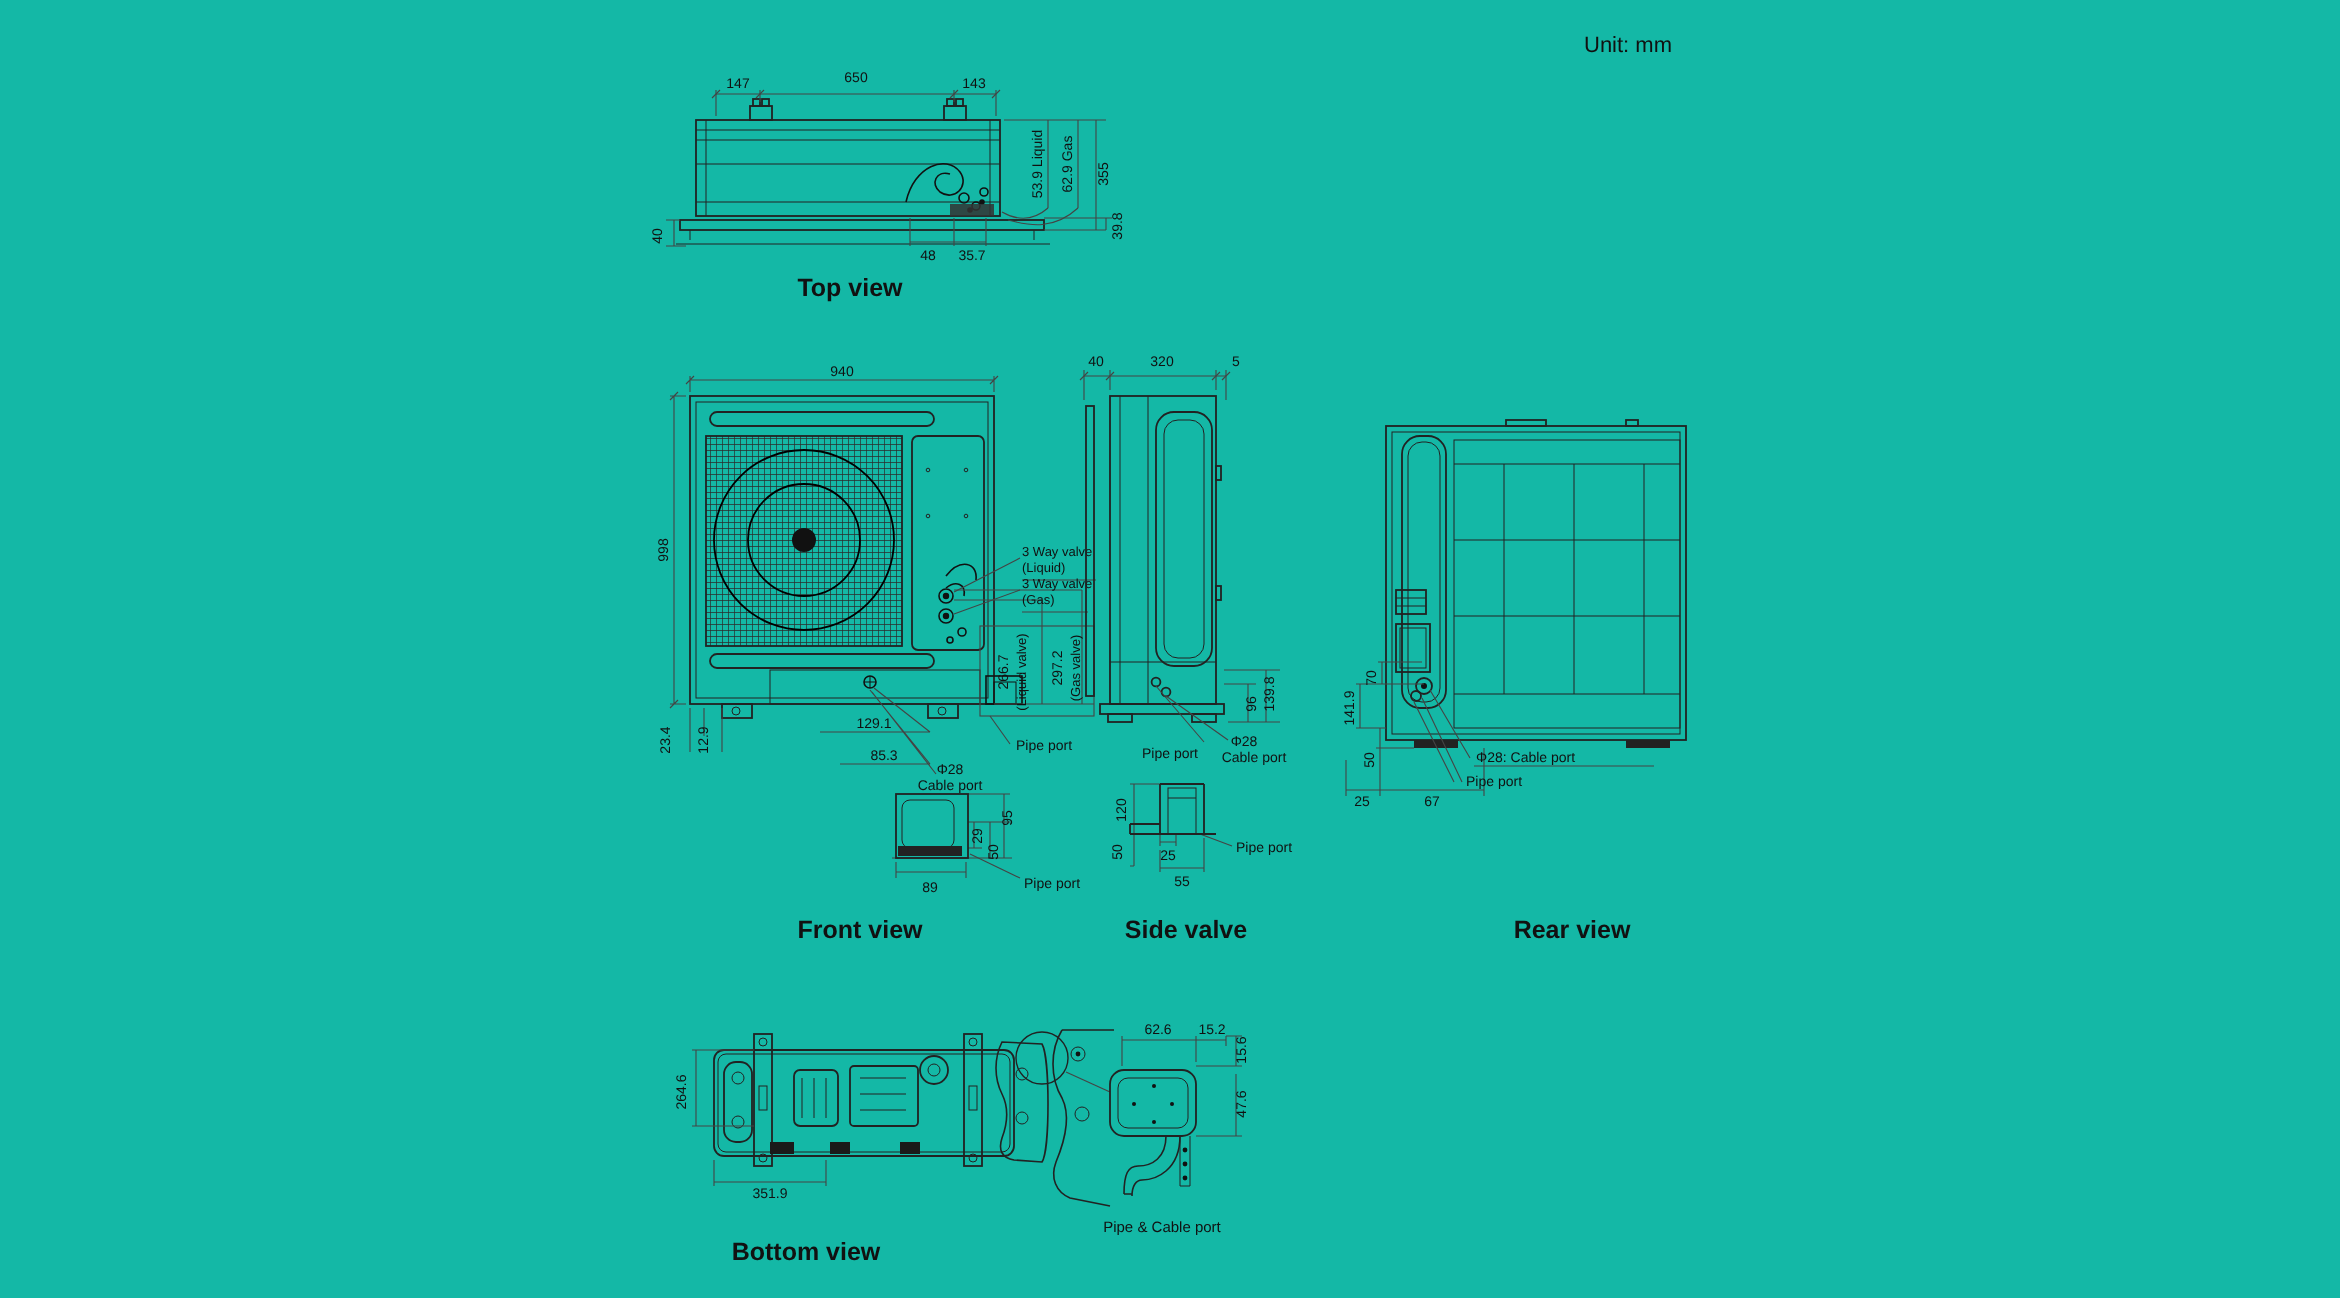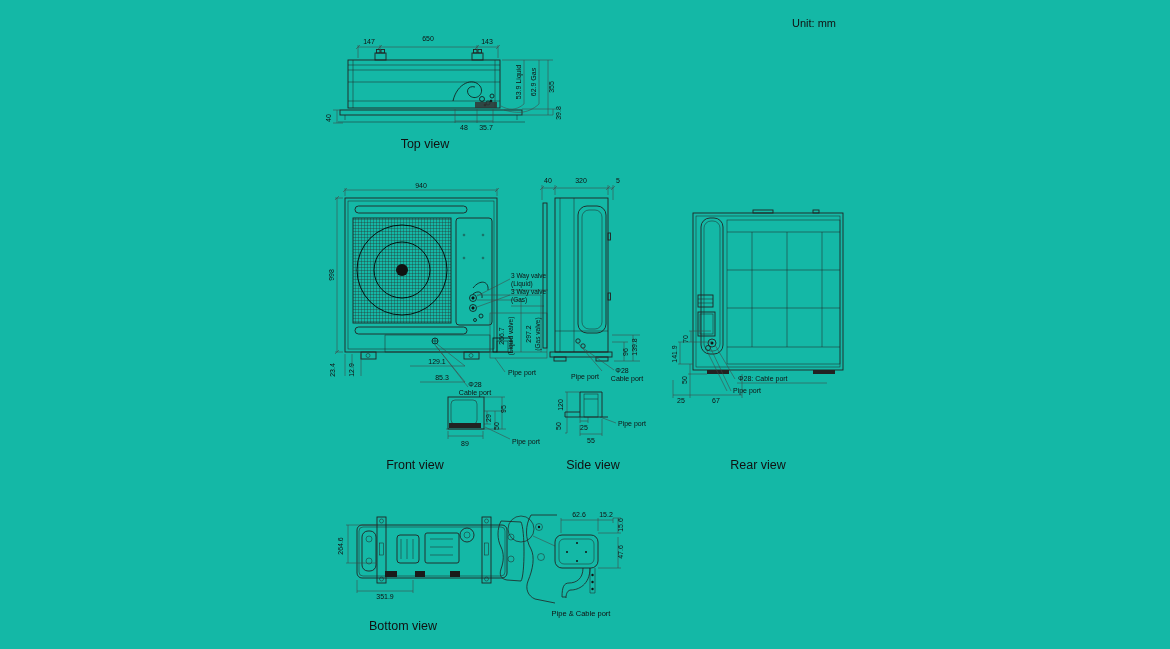--- a/index.html
+++ b/index.html
@@ -1,18 +1,18 @@
 <!DOCTYPE html>
 <html><head>
 <meta charset="utf-8">
 <style>
   html,body{margin:0;padding:0;background:#e8e8e8;}
   .canvas{position:relative;width:1170px;height:649px;background:#14b8a6;overflow:hidden;
           font-family:"Liberation Sans",sans-serif;color:#111;}
-  .vlabel{position:absolute;font-size:12.5px;color:#111;text-align:center;width:100px;}
+  .vlabel{position:absolute;font-size:12.5px;color:#111;text-align:center;width:100px;font-weight:bold;}
   .unitlabel{position:absolute;font-size:11px;color:#111;}
   svg{position:absolute;overflow:visible;}
   svg text{font-family:"Liberation Sans",sans-serif;font-size:7px;fill:#111;}
   svg text.sm{font-size:6.5px;}
   .ol{stroke:#222;fill:none;stroke-width:0.9;}
   .tl{stroke:#222;fill:none;stroke-width:0.5;}
   .dl{stroke:#444;fill:none;stroke-width:0.55;}
 </style>
 </head>
 <body>
@@ -281,18 +281,18 @@
     <text x="18" y="51" transform="rotate(-90 18 51)" text-anchor="middle">264.6</text>
     <text x="60" y="104" text-anchor="middle">351.9</text>
     <text x="254" y="22" text-anchor="middle">62.6</text>
     <text x="281" y="22" text-anchor="middle">15.2</text>
     <text x="298" y="30" transform="rotate(-90 298 30)" text-anchor="middle">15.6</text>
     <text x="298" y="57" transform="rotate(-90 298 57)" text-anchor="middle">47.6</text>
     <text x="256" y="121" text-anchor="middle" style="font-size:7.5px">Pipe &amp; Cable port</text>
   </svg>
 
   <div class="vlabel" style="left:375px;top:137px">Top view</div>
-  <div class="vlabel" style="left:365px;top:458px">Front view</div>
-  <div class="vlabel" style="left:543px;top:458px">Side view</div>
-  <div class="vlabel" style="left:708px;top:458px">Rear view</div>
+  <div class="vlabel" style="left:380px;top:458px">Front view</div>
+  <div class="vlabel" style="left:543px;top:458px">Side valve</div>
+  <div class="vlabel" style="left:736px;top:458px">Rear view</div>
   <div class="vlabel" style="left:353px;top:619px">Bottom view</div>
 
 </div>
 
 </body></html>

